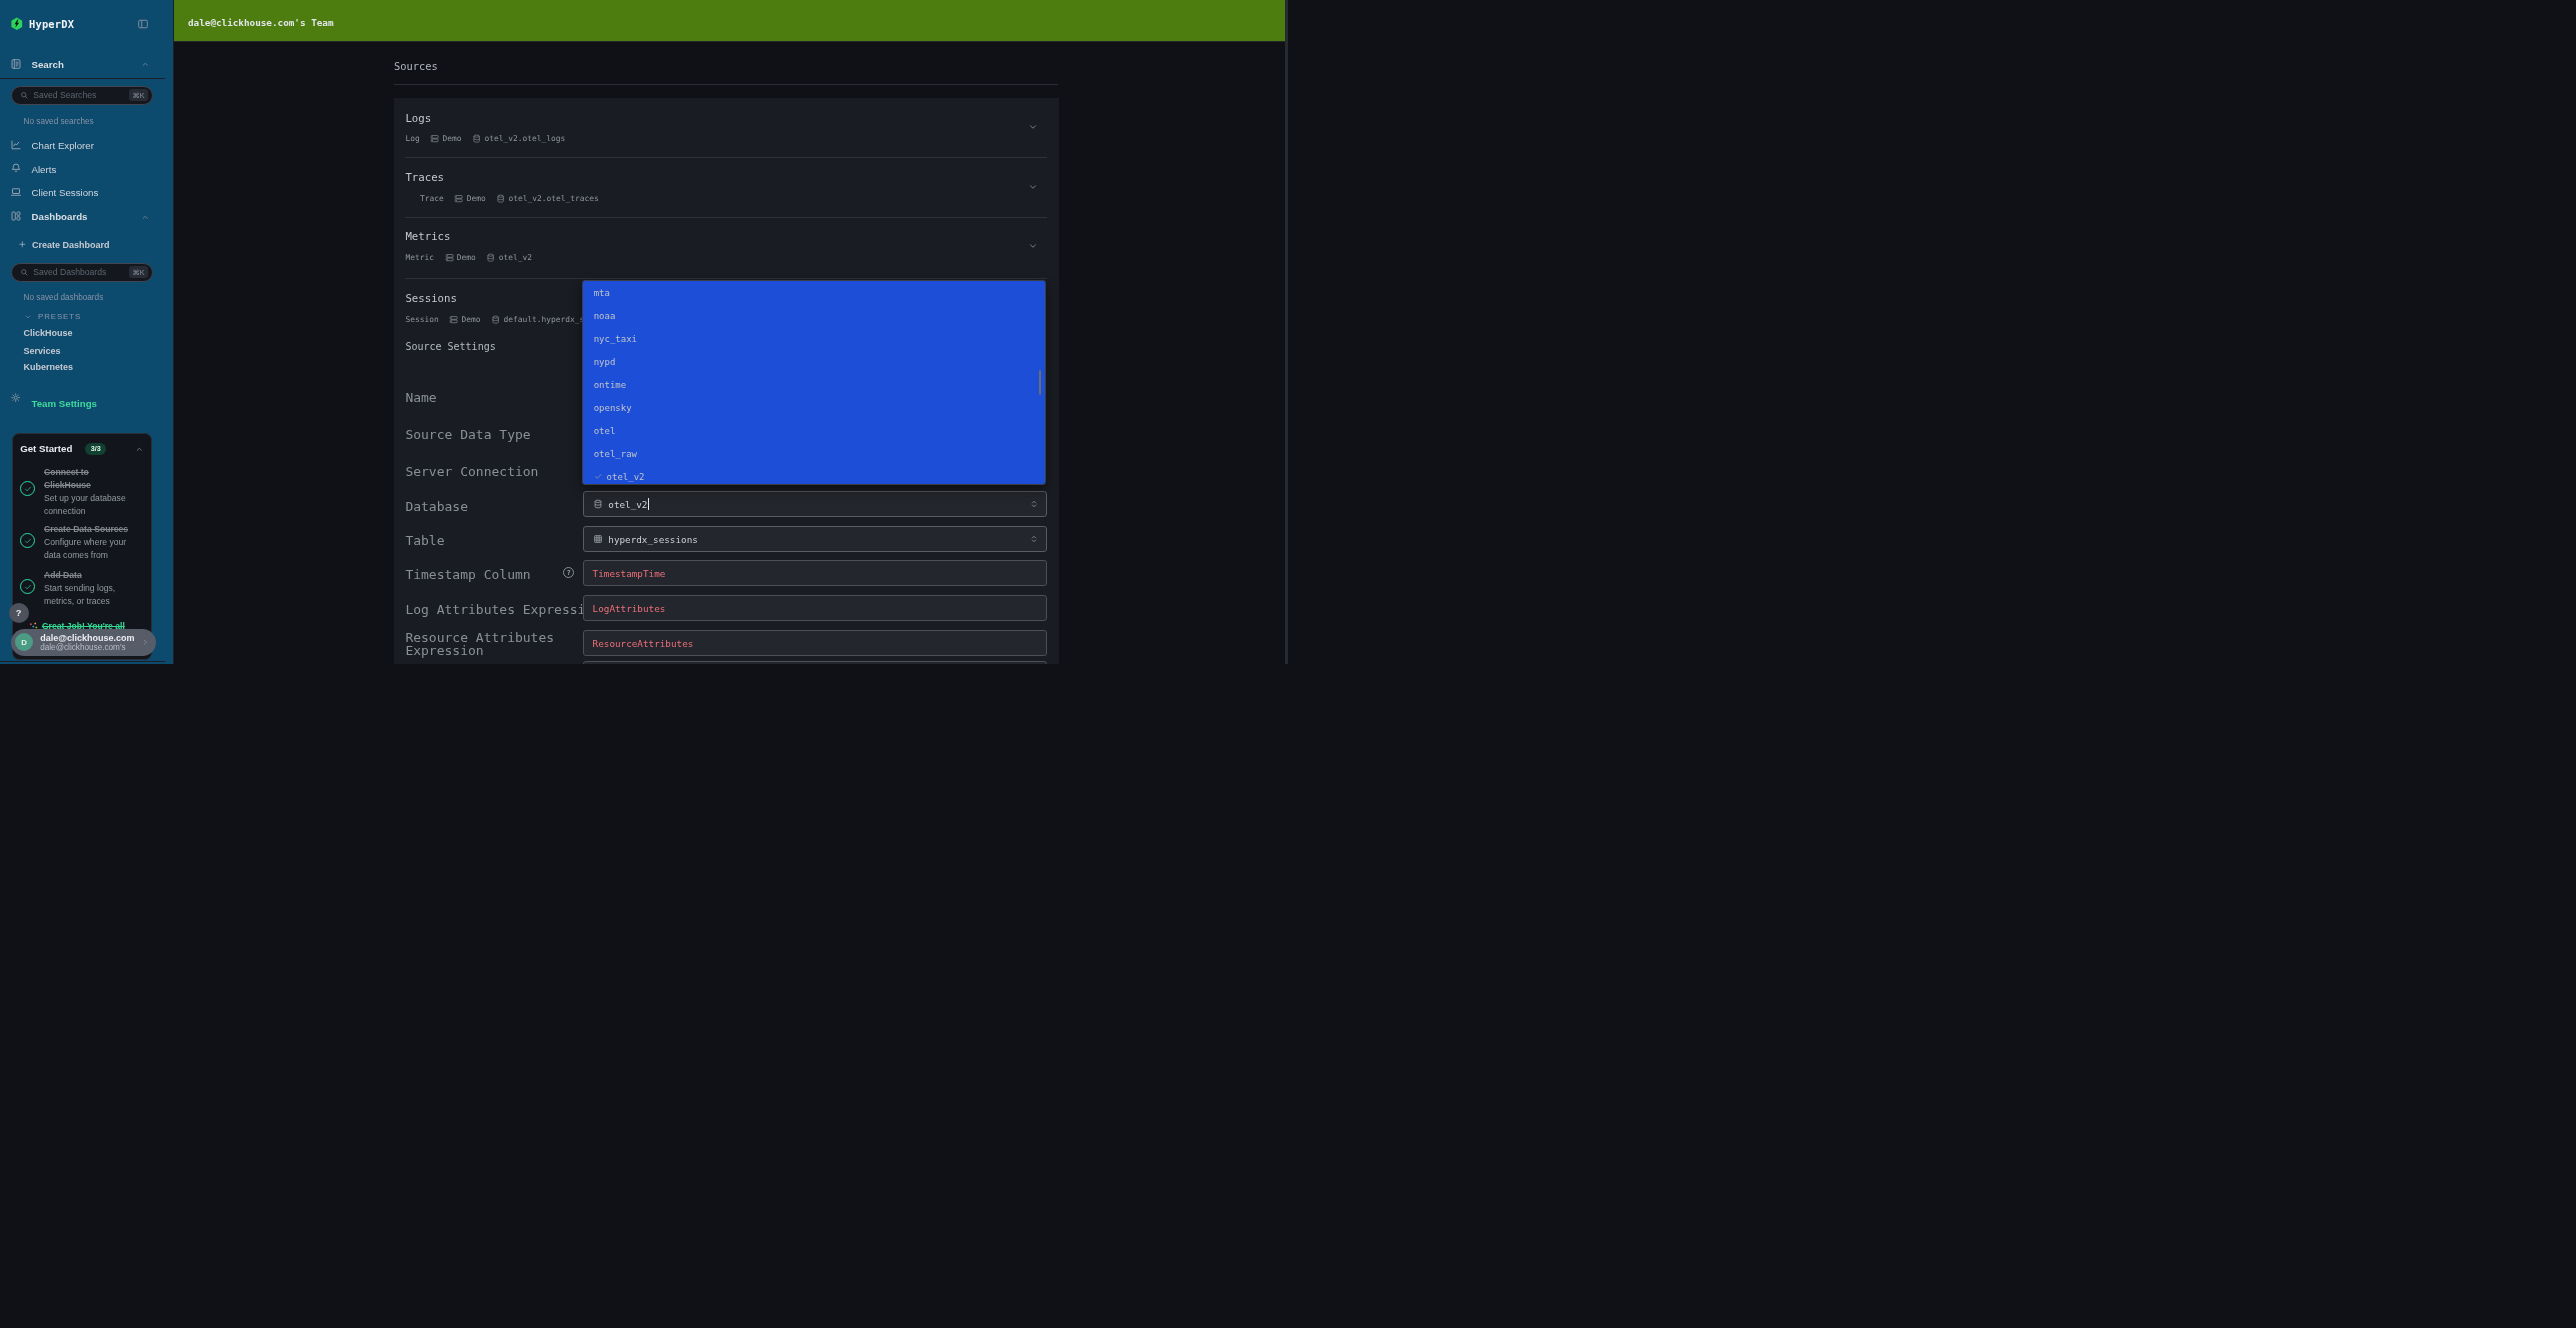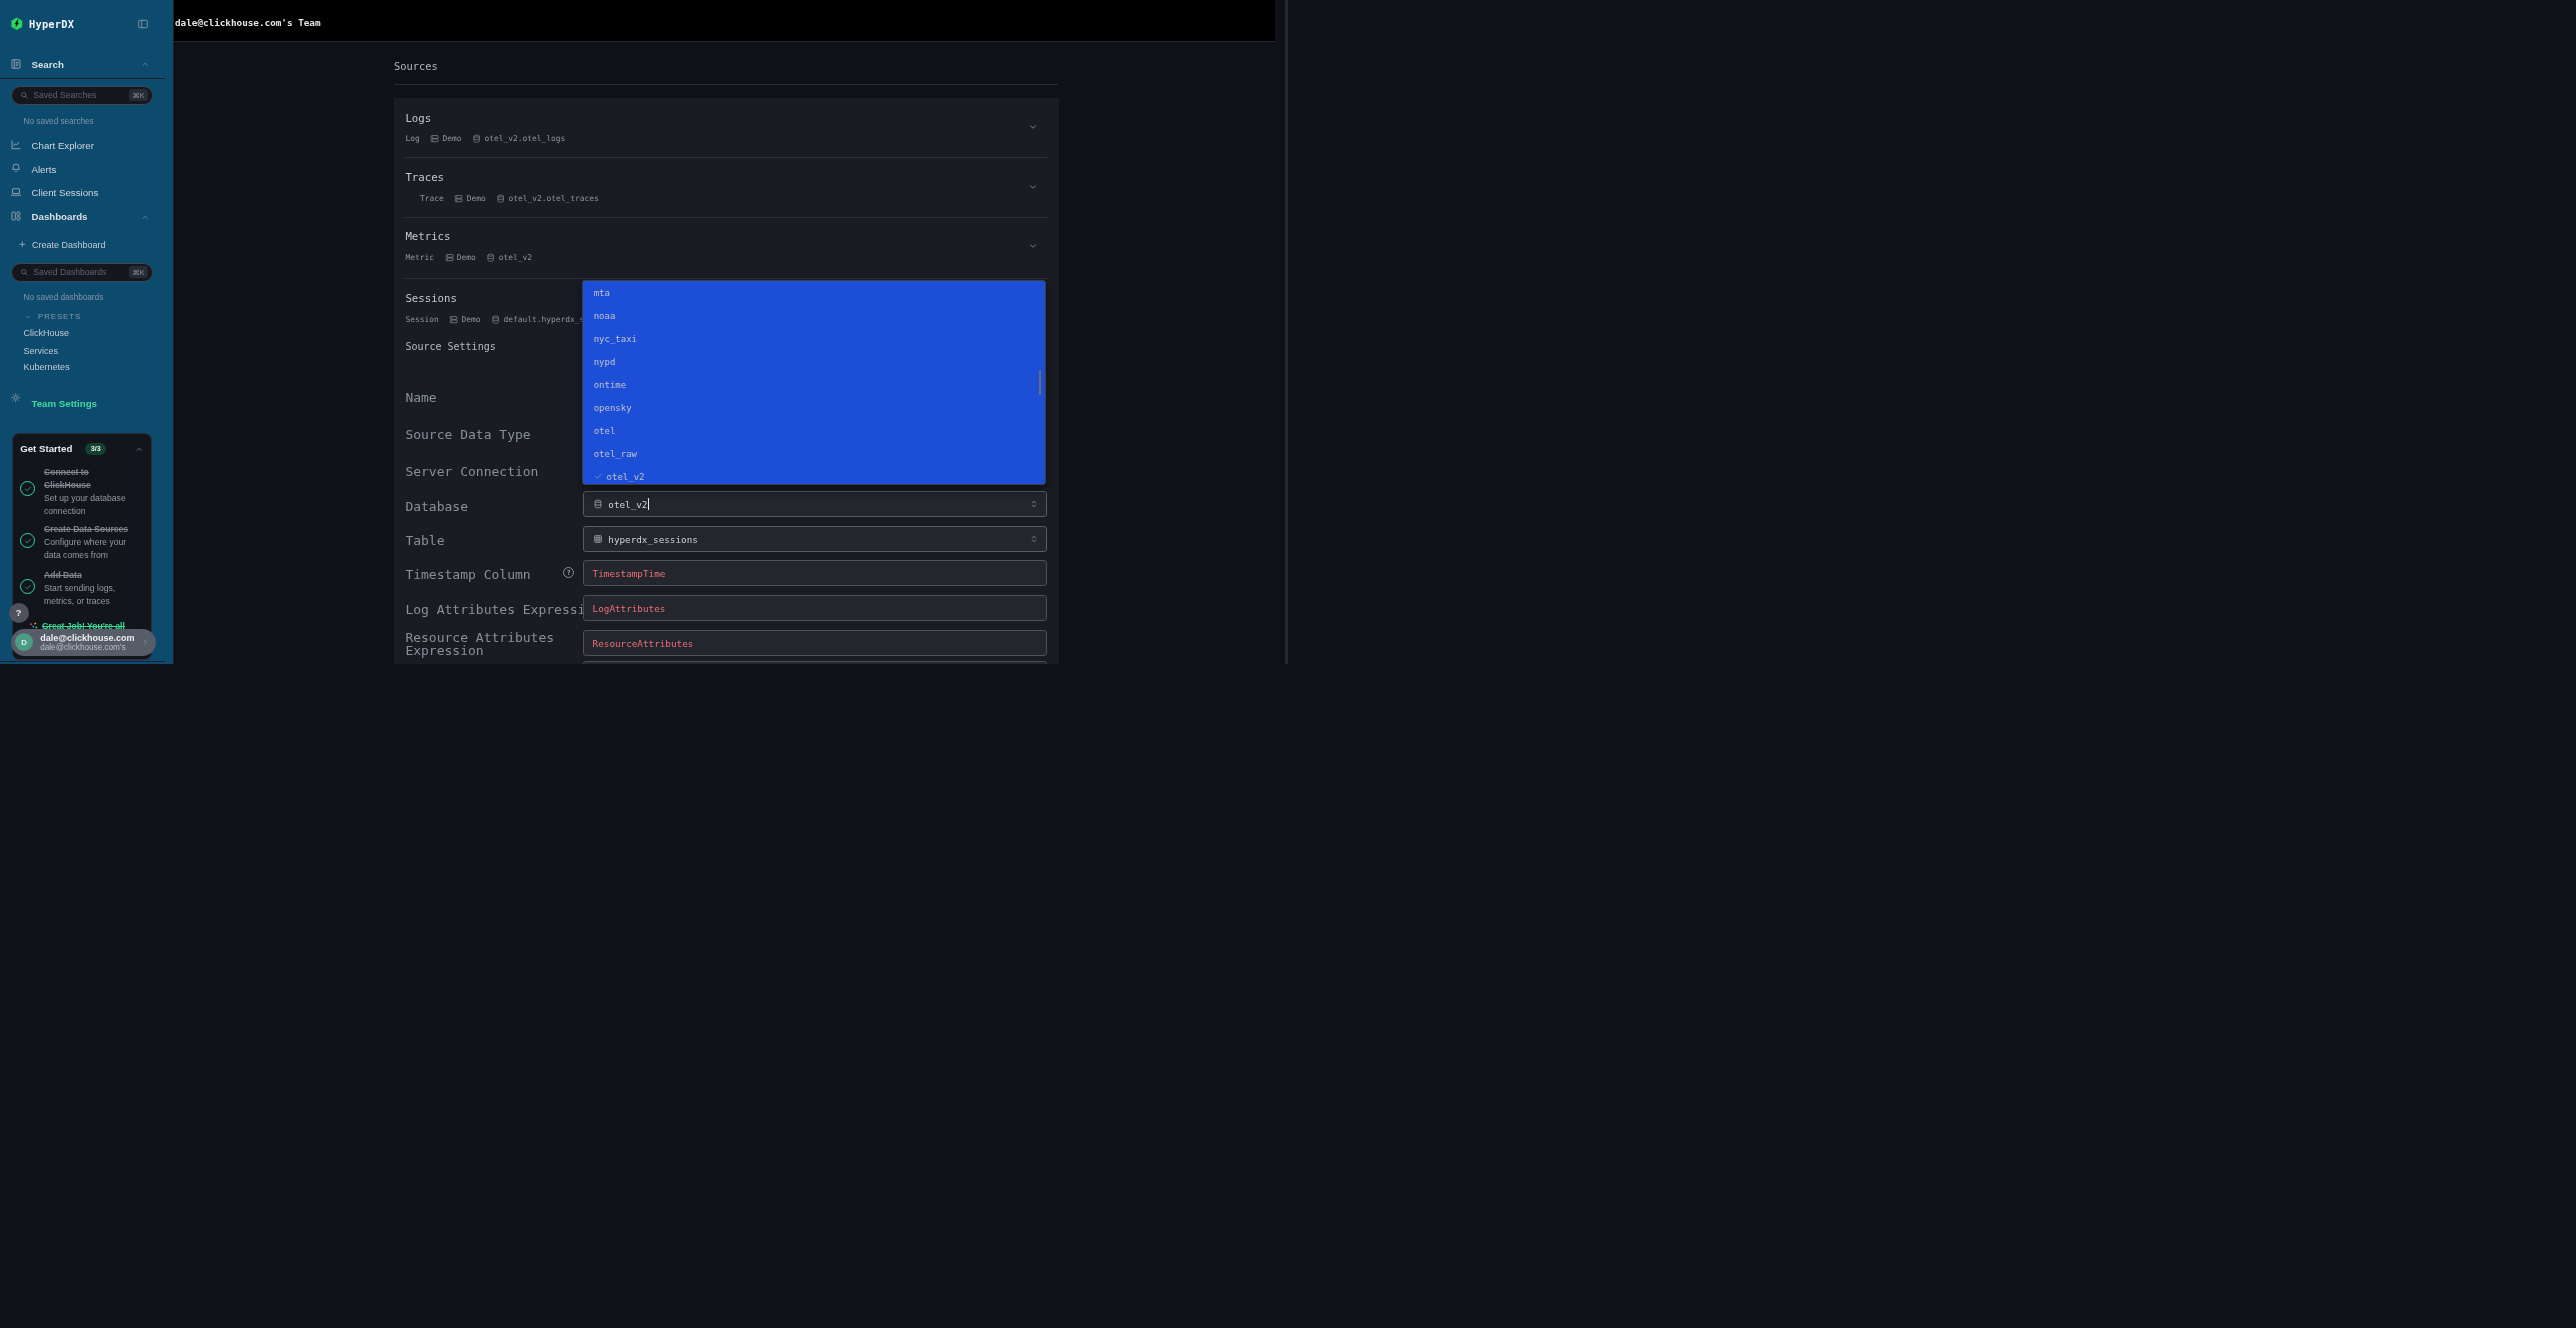--- a/index.html
+++ b/index.html
@@ -23,21 +23,21 @@
   .pill-input { position:absolute; left:11.4px; width:142px; height:18.6px;
     border:0.7px solid #40454f; border-radius:9.3px; background:#14171d;
     display:flex; align-items:center; padding:0 4.3px 0 7.2px; }
   .pill-input input { flex:1; background:transparent; border:none; outline:none;
     font-size:8.6px; color:#c6cad1; min-width:0; font-family:inherit; }
   .pill-input input::placeholder { color:#5d6470; }
   .kbd { font-size:7.2px; color:#8a919d; background:#272b33; border-radius:2.9px;
     padding:1.4px 3.6px; white-space:nowrap; }
   .muted-note { font-size:8.2px; color:#8a93a6; }
   .nav-item-label { font-size:9.7px; font-weight:500; color:#d2d6dc; }
-  .preset-item { font-size:9px; color:#c6cad1; }
+  .preset-item { font-size:9px; color:#c6cad1;font-weight:bold; }
   .presets-header { font-size:7.9px; letter-spacing:0.9px; color:#8e97a9; }
   .team-settings-label { font-size:9.7px; font-weight:bold; color:#3fda9e; }
 
   .gs-panel { position:absolute; left:12px; top:433px; width:140px; height:227px;
     border:0.7px solid #2a2e36; border-radius:7.2px; background:#12151b; }
   .gs-title { font-size:9.7px; font-weight:bold; color:#e8ebef; }
   .gs-badge { font-size:7.2px; font-weight:bold; color:#dff3ea; background:#124031;
     border-radius:6.4px; padding:1.8px 5.7px; }
   .gs-check { width:15px; height:15px; border-radius:50%; border:1.1px solid #2bdca0;
     display:flex; align-items:center; justify-content:center; }
@@ -54,22 +54,22 @@
     text-decoration:line-through; white-space:nowrap; }
   .user-card { position:absolute; left:10.7px; top:629px; width:145px; height:26.5px;
     border-radius:13.6px; background:#575c69; z-index:12; display:flex; align-items:center; }
   .user-avatar { width:18px; height:18px; border-radius:50%; background:#4c9c85;
     color:#d9f7e9; font-size:7.9px; font-weight:bold; display:flex; align-items:center;
     justify-content:center; margin-left:4.3px; }
   .user-name { font-size:9px; font-weight:bold; color:#eceef2; line-height:10px; white-space:nowrap; }
   .user-org { font-size:8.2px; color:#b7bdc7; line-height:9.3px; white-space:nowrap; }
 
   
-  .topbar { position:absolute; left:152px; top:0; width:1123px; height:42px;
-    background:#000000; border-bottom:0.7px solid #23262c; }
+  .topbar { position:absolute; left:165px; top:0; width:1123px; height:42px;
+    background:#4d7c0f; border-bottom:0.7px solid #23262c; }
   .topbar-title { font-size:9.3px; font-weight:bold; color:#e3e6ea; }
 
   
   .sources-title { font-size:10.4px; color:#b0b6bd; }
   .main-hr { position:absolute; left:394px; top:84px; width:664px; height:0.7px; background:#2a2d33; }
   .panel { position:absolute; left:394px; top:98px; width:665px; height:566px; background:#191c22; }
   .sec-heading { font-size:10.7px; color:#c5c9cf; }
   .sec-meta { display:flex; align-items:center; gap:10.7px; font-size:7.9px; color:#90969e; }
   .sec-meta .pair { display:flex; align-items:flex-start; gap:2.9px; white-space:nowrap; }
   .panel-divider { position:absolute; left:11.4px; width:642px; height:0.7px; background:#2e3138; }

